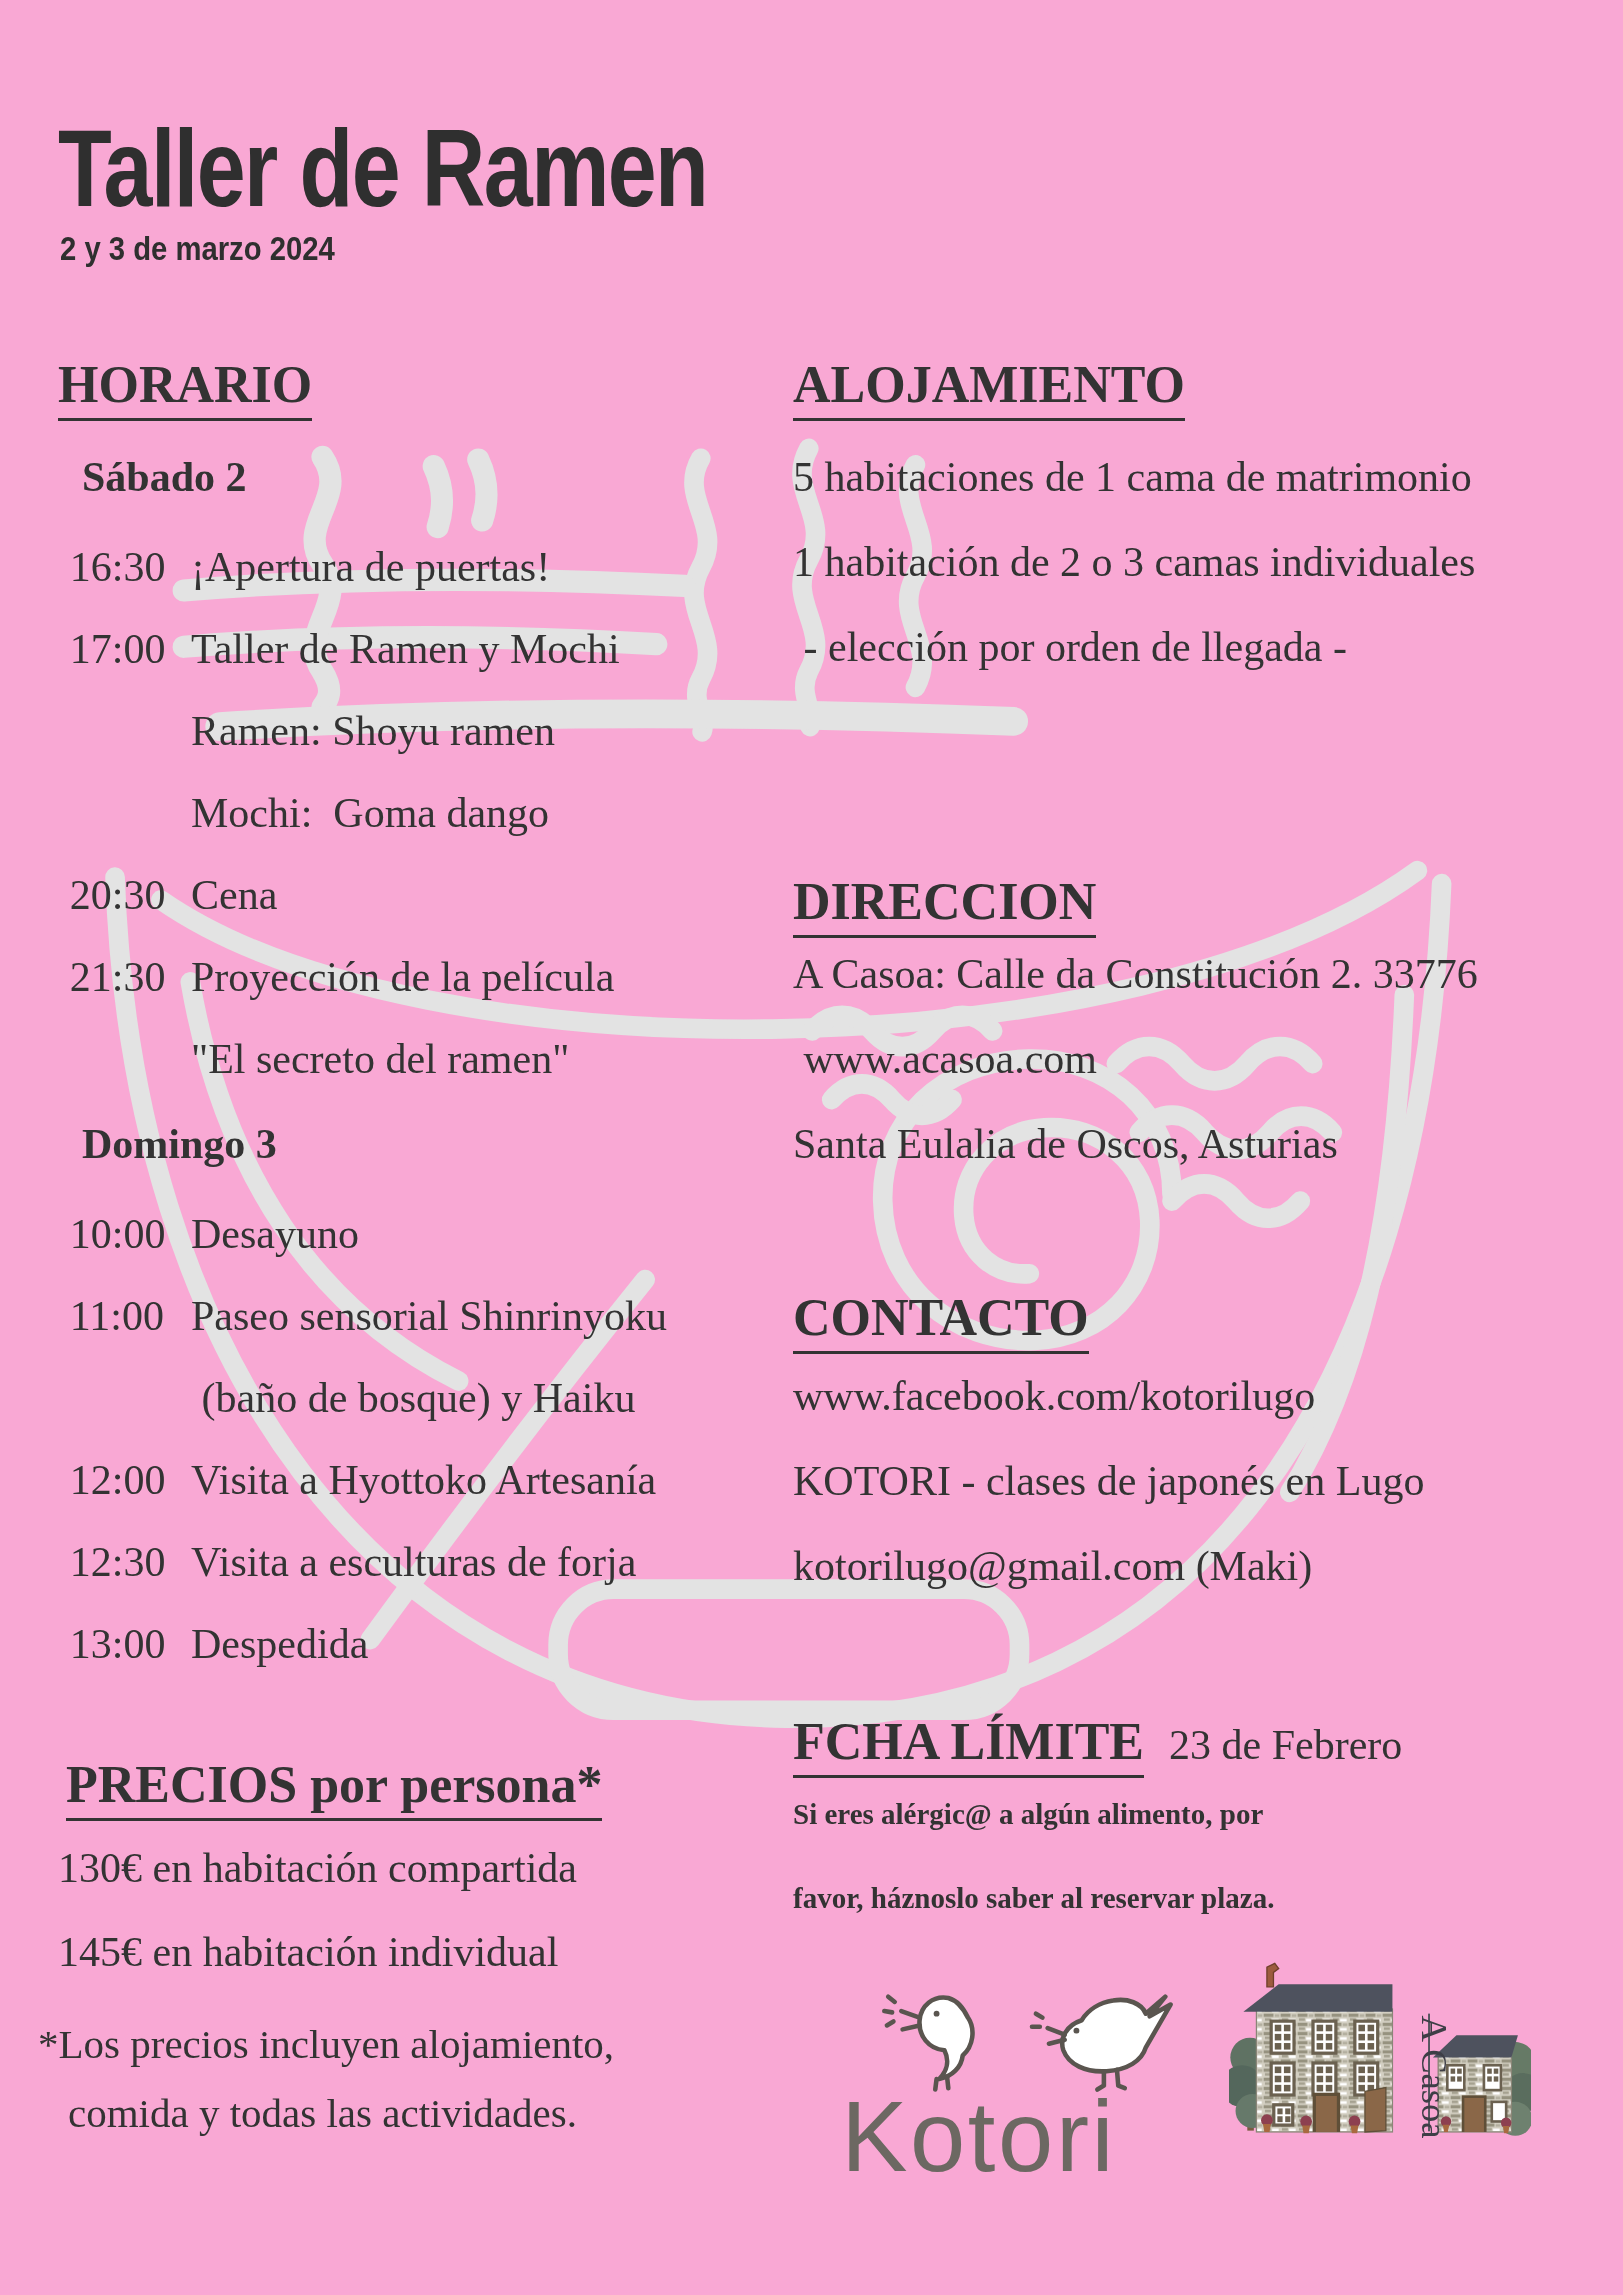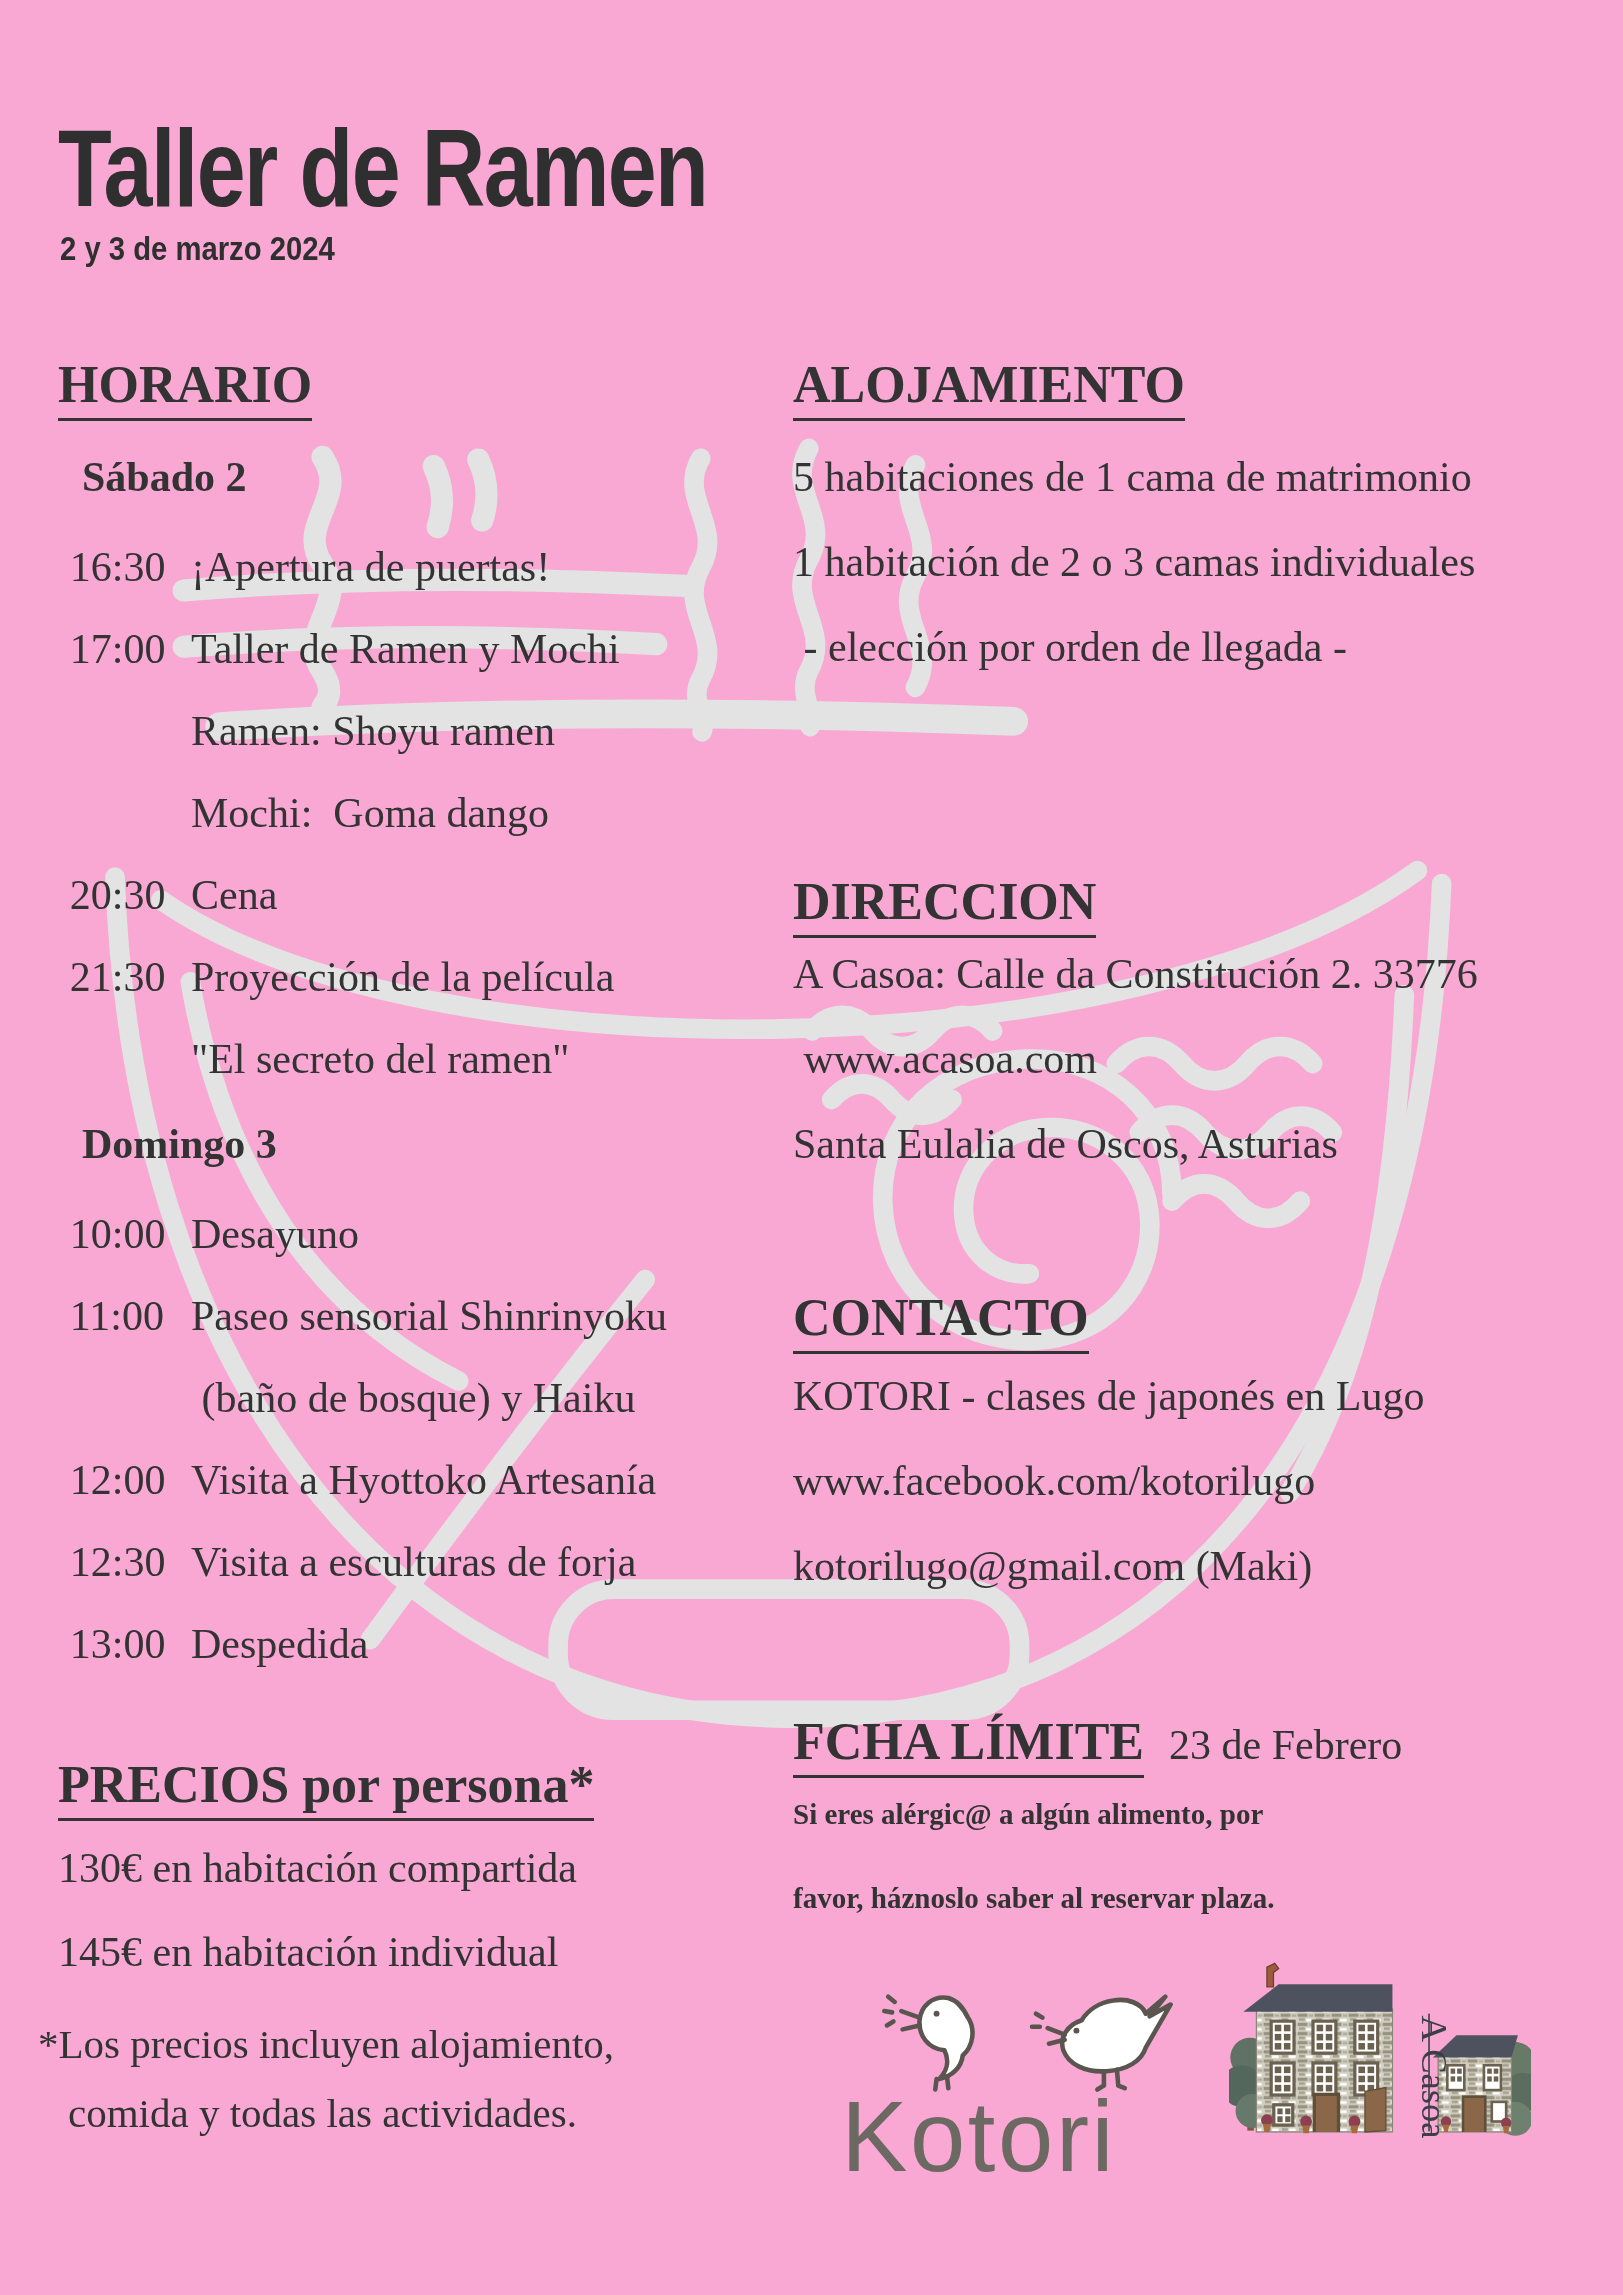--- a/index.html
+++ b/index.html
@@ -134,21 +134,21 @@
       <span class="t">12:00</span><span class="x">Visita a Hyottoko Artesanía</span>
     </div>
     <div class="row sched">
       <span class="t">12:30</span><span class="x">Visita a esculturas de forja</span>
     </div>
     <div class="row sched">
       <span class="t">13:00</span><span class="x">Despedida</span>
     </div>
   </div>
 
-  <div class="sec sec-heading" style="left:58px; top:1755px;text-decoration:underline;">
+  <div class="sec sec-heading" style="left:66px; top:1755px;text-decoration:underline;">
     <span class="u">PRECIOS por persona*</span>
   </div>
   <div class="sec" style="left:58px; top:1844px;">
     <div class="row128">130€ en habitación compartida</div>
     <div class="row128">145€ en habitación individual</div>
   </div>
   <div class="sec" style="left:38px; top:2021px; font-size:41px;">
     <div class="foot-row">*Los precios incluyen alojamiento,</div>
     <div class="foot-row foot-indent">comida y todas las actividades.</div>
   </div>
@@ -168,22 +168,22 @@
   <div class="sec" style="left:793px; top:950px;">
     <div class="row130">A Casoa: Calle da Constitución 2. 33776</div>
     <div class="row130"> www.acasoa.com</div>
     <div class="row130">Santa Eulalia de Oscos, Asturias</div>
   </div>
 
   <div class="sec sec-heading" style="left:793px; top:1288px;">
     <span class="u">CONTACTO</span>
   </div>
   <div class="sec" style="left:793px; top:1372px;">
+    <div class="row130">www.facebook.com/kotorilugo</div>
     <div class="row130">KOTORI - clases de japonés en Lugo</div>
-    <div class="row130">www.facebook.com/kotorilugo</div>
     <div class="row130">kotorilugo@gmail.com (Maki)</div>
   </div>
 
   <div class="sec" style="left:793px; top:1714px;">
     <span class="sec-heading u">FCHA LÍMITE</span><span class="deadline-val">23 de Febrero</span>
   </div>
   <div class="sec bold" style="left:793px; top:1798px; font-size:29px;">
     <div class="row128">Si eres alérgic@ a algún alimento, por</div>
     <div class="row128">favor, háznoslo saber al reservar plaza.</div>
   </div>

